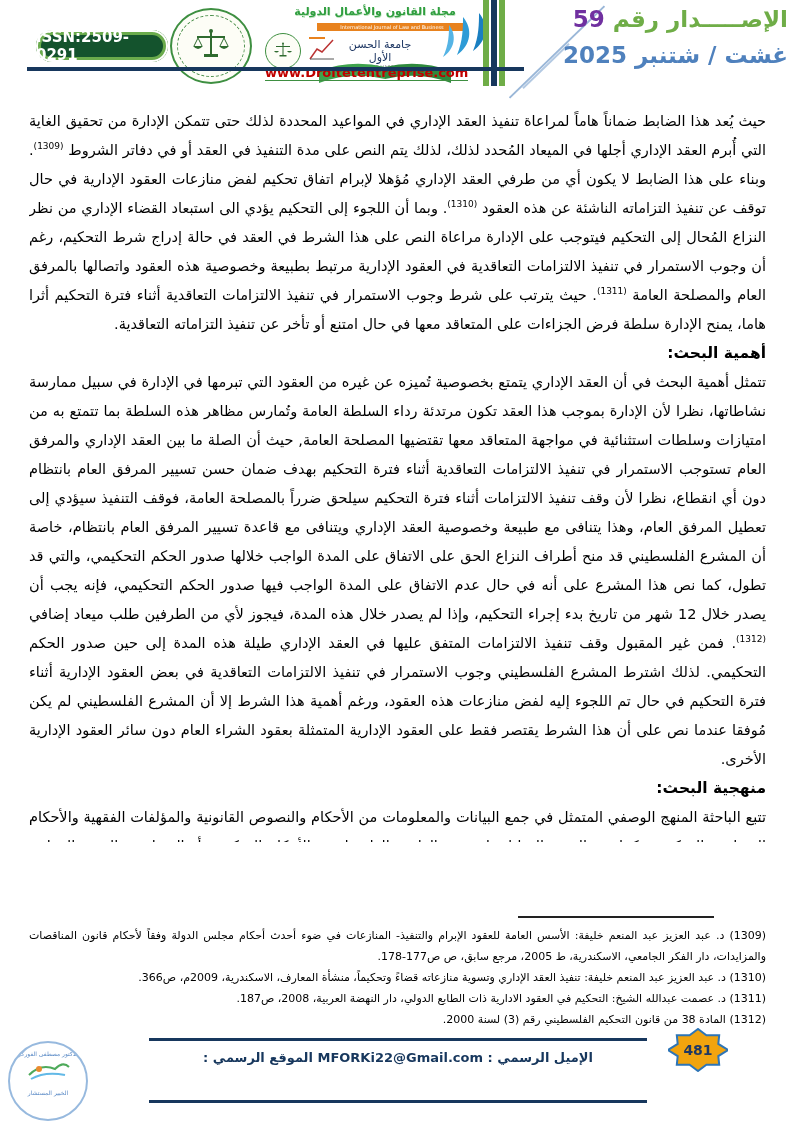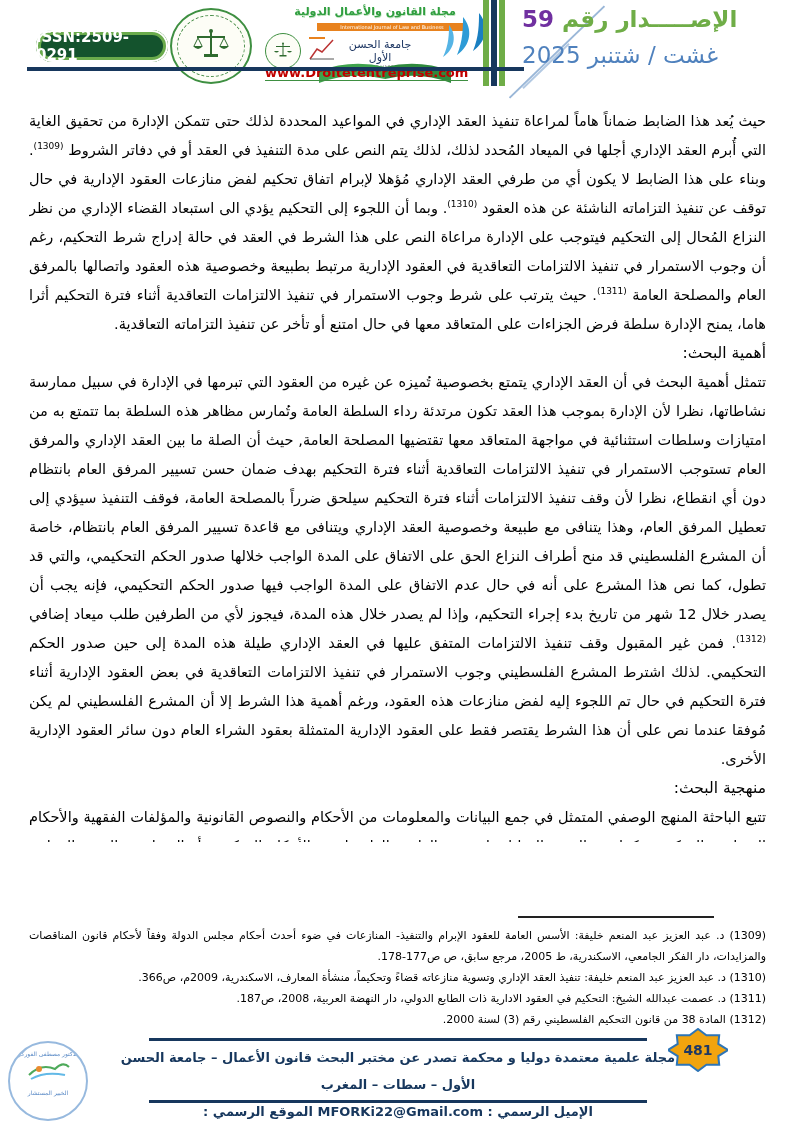--- a/index.html
+++ b/index.html
@@ -24,33 +24,33 @@
   .jl-univ{position:absolute;left:78px;top:33px;width:78px;text-align:center;color:#1f3864;}
   .jl-univ .ar{font-size:11px;font-weight:normal;}
   .jl-univ .fr{font-size:5px;color:#777;}
   .jl-wing{position:absolute;right:-4px;top:6px;}
   .jl-book{position:absolute;right:26px;bottom:-1px;}
   .jl-url{position:absolute;left:2px;bottom:3px;font-size:13px;font-weight:bold;color:#c00000;
     border-bottom:1.5px solid #3e8f41;}
   .vbars{position:absolute;left:483px;top:0;height:86px;display:flex;gap:2px;}
   .vbars span{display:block;width:6px;height:100%;}
   .header-rule{position:absolute;left:27px;top:67px;width:497px;height:4px;background:#17375d;}
-  .issue-block{position:absolute;right:6px;top:6px;width:266px;text-align:left;direction:rtl;}
+  .issue-block{position:absolute;right:6px;top:6px;width:266px;text-align:right;direction:rtl;}
   .issue-line{color:#6fad47;font-weight:bold;font-size:23px;white-space:nowrap;}
   .issue-line .num{color:#7030a0;}
-  .date-line{color:#4f81bd;font-weight:normal;font-size:23px;margin-top:10px;white-space:nowrap;}
+  .date-line{color:#4f81bd;font-weight:bold;font-size:23px;margin-top:10px;white-space:nowrap;}
   .slash{position:absolute;width:2px;background:#9ab7d8;}
   .slash.s1{left:556px;top:-14px;height:132px;transform:rotate(46deg);}
   .slash.s2{left:545px;top:34px;height:64px;transform:rotate(46deg);opacity:.75;}
 
   
   .body-text{position:absolute;left:29px;top:96px;width:737px;height:735px;overflow:hidden;
     direction:rtl;text-align:justify;font-size:14.5px;line-height:29px;color:#000;margin-top:11px;}
   .body-text p{margin:0;}
-  .body-text h3{margin:0;font-size:15.5px;font-weight:normal;}
+  .body-text h3{margin:0;font-size:15.5px;font-weight:bold;}
   sup.ref{font-size:9px;vertical-align:super;line-height:0;}
   p.methodology{text-align-last:center;}
 
   
   .footnotes{position:absolute;left:29px;top:916px;width:737px;direction:rtl;color:#000;}
   .fn-rule{width:196px;height:2px;background:#222;margin:0 52px 7px 0;}
   .fn{font-size:11px;line-height:21px;text-align:justify;}
 
   
   .f-rule{position:absolute;left:149px;width:498px;height:3px;background:#17375d;}
@@ -169,21 +169,20 @@
   </section>
 
   <div class="f-rule top"></div>
 
   <svg class="badge" width="60" height="44" viewBox="0 0 60 44">
     <polygon points="60,22 50.3,28.1 51.2,36.8 38.4,36.8 30,43 21.6,36.8 8.8,36.8 9.7,28.1 0,22 9.7,15.9 8.8,7.2 21.6,7.2 30,1 38.4,7.2 51.2,7.2 50.3,15.9" fill="#f2a40e" stroke="#2e75b6" stroke-width="2"></polygon>
     <text x="30" y="27" text-anchor="middle" font-size="14" font-weight="bold" fill="#1f3864" font-family="DejaVu Sans, sans-serif">481</text>
   </svg>
 
   <div class="f-text">
-    <div>مجلة علمية معتمدة  دوليا و محكمة تصدر عن مختبر البحث قانون الأعمال – جامعة الحسن الأول – سطات – المغرب</div>
     <div>
       <span>الإميل الرسمي :</span>
       <span class="latin">MFORKi22@Gmail.com</span>
       <span>الموقع الرسمي :</span>
       
     </div>
   </div>
 
   <div class="f-rule bottom"></div>
 

